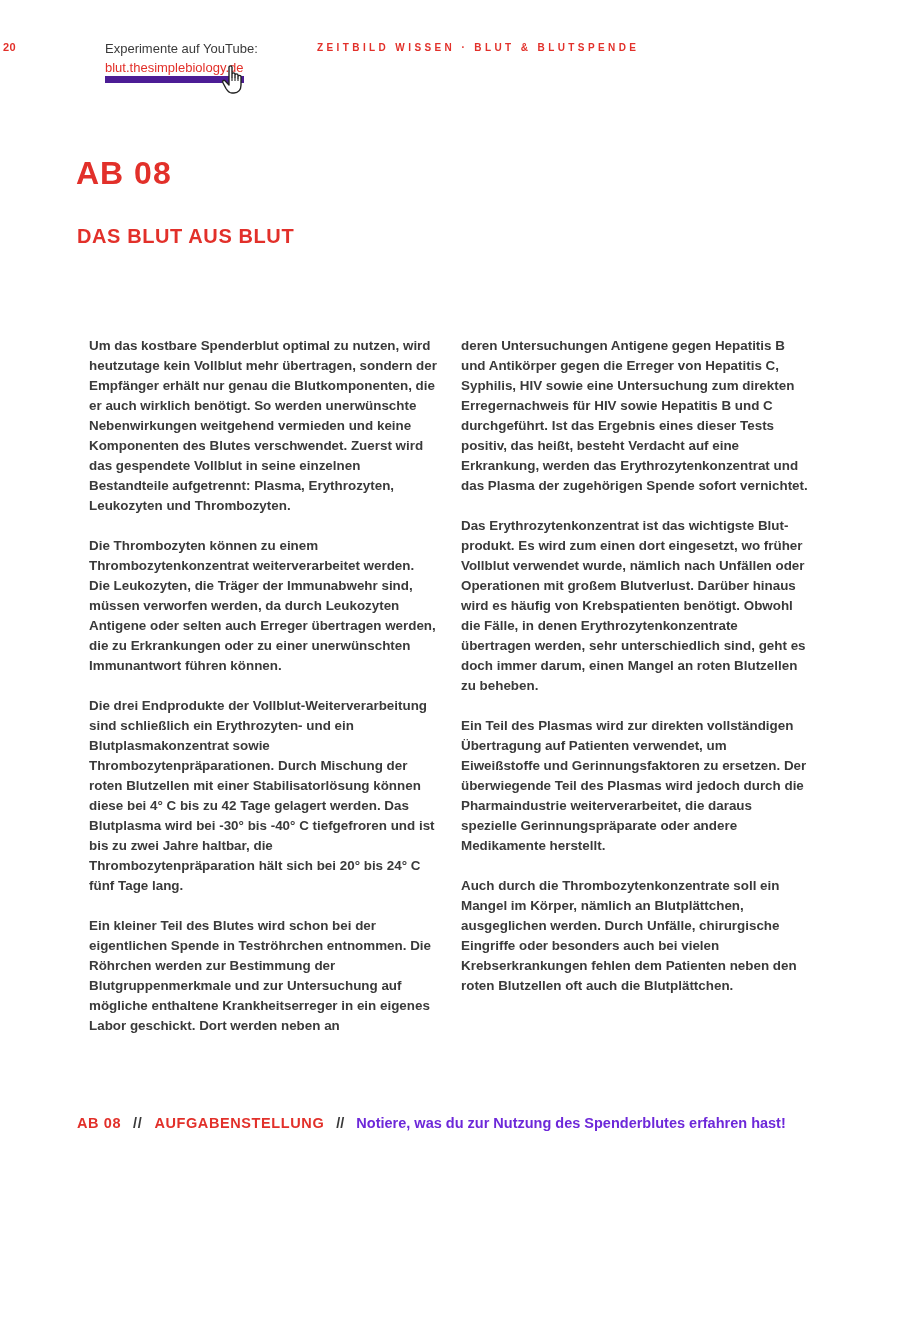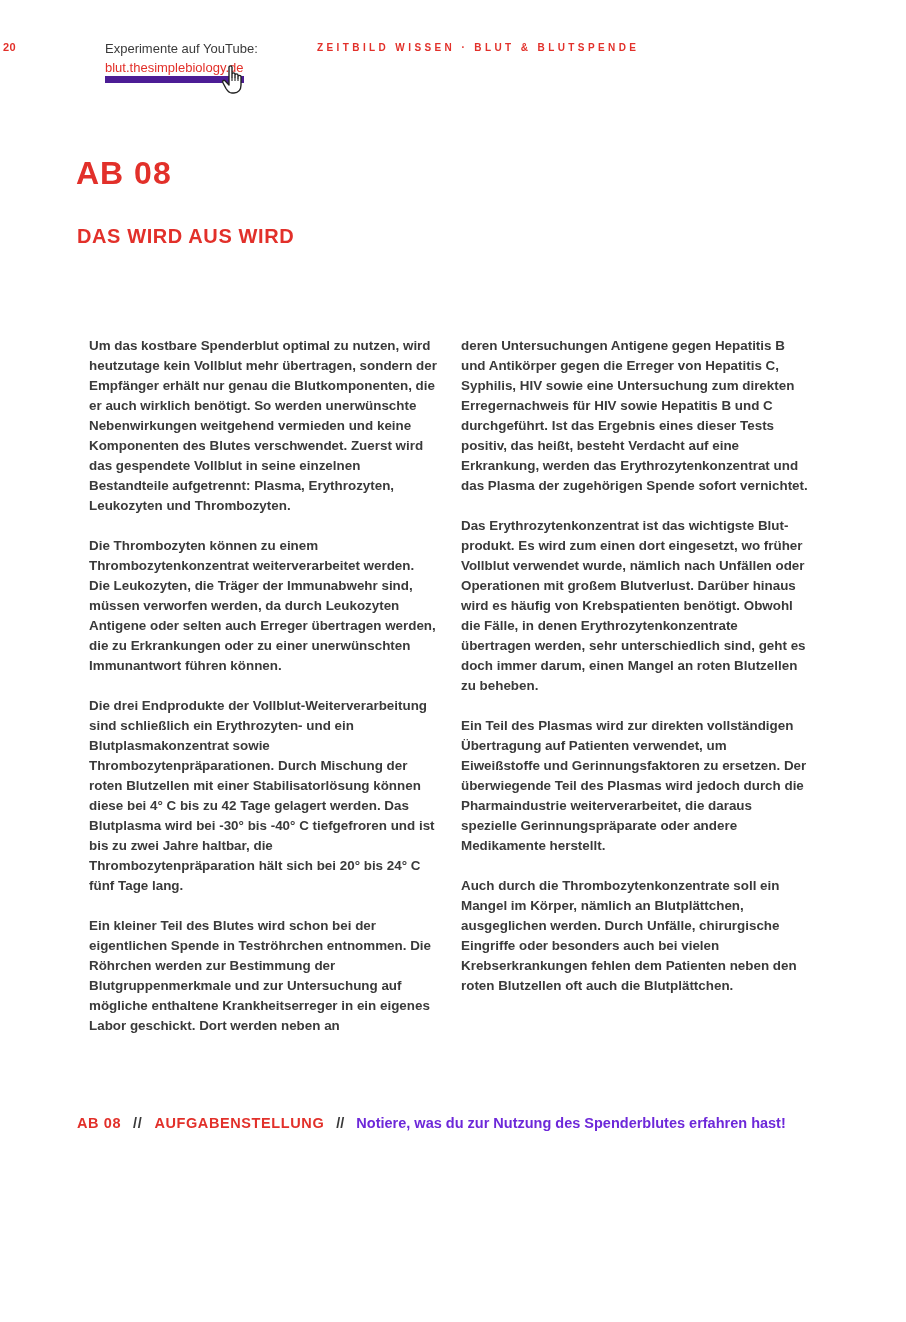--- a/index.html
+++ b/index.html
@@ -34,21 +34,21 @@
 <svg class="hand-icon" viewBox="0 0 26 32">
   <path d="M8 3 C8 1.5 11 1.5 11 3 L11 13 L11 10 C11 8.5 14 8.5 14 10 L14 13 L14 11 C14 9.5 17 9.5 17 11 L17 14 L17 12.5 C17 11 20 11 20 12.5 L20 21 C20 26 17 29 13 29 L11 29 C8 29 6.5 27 5 24.5 L1.8 18.5 C1 17 2.8 15.6 4 16.8 L8 21 Z" fill="#ffffff" stroke="#222222" stroke-width="1.4" stroke-linejoin="round"></path>
   <line x1="11" y1="13" x2="11" y2="17" stroke="#222" stroke-width="1.1"></line>
   <line x1="14" y1="13" x2="14" y2="17" stroke="#222" stroke-width="1.1"></line>
   <line x1="17" y1="14" x2="17" y2="17" stroke="#222" stroke-width="1.1"></line>
 </svg>
 
 <div class="running-head">ZEITBILD WISSEN · BLUT &amp; BLUTSPENDE</div>
 
 <h1 class="ab-title">AB 08</h1>
-<h2 class="sub-title">DAS WIRD AUS WIRD</h2>
+<h2 class="sub-title">DAS BLUT AUS BLUT</h2>
 
 <div class="column col-left">
   <p>Um das kostbare Spenderblut optimal zu nutzen, wird heutzutage kein Vollblut mehr übertragen, sondern der Empfänger erhält nur genau die Blutkomponenten, die er auch wirklich benötigt. So werden unerwünschte Neben­wirkungen weitgehend vermieden und keine Komponen­ten des Blutes verschwendet. Zuerst wird das gespen­dete Vollblut in seine einzelnen Bestandteile aufgetrennt: Plasma, Erythrozyten, Leukozyten und Thrombozyten.</p>
   <p>Die Thrombozyten können zu einem Thrombozytenkon­zentrat weiterverarbeitet werden. Die Leukozyten, die Trä­ger der Immunabwehr sind, müssen verworfen werden, da durch Leukozyten Antigene oder selten auch Erreger übertragen werden, die zu Erkrankungen oder zu einer unerwünschten Immunantwort führen können.</p>
   <p>Die drei Endprodukte der Vollblut-Weiterverarbeitung sind schließlich ein Erythrozyten- und ein Blutplasmakonzen­trat sowie Thrombozytenpräparationen. Durch Mischung der roten Blutzellen mit einer Stabilisatorlösung können diese bei 4° C bis zu 42 Tage gelagert werden. Das Blut­plasma wird bei -30° bis -40° C tiefgefroren und ist bis zu zwei Jahre haltbar, die Thrombozytenpräparation hält sich bei 20° bis 24° C fünf Tage lang.</p>
   <p>Ein kleiner Teil des Blutes wird schon bei der eigentlichen Spende in Teströhrchen entnommen. Die Röhrchen wer­den zur Bestimmung der Blutgruppenmerkmale und zur Untersuchung auf mögliche enthaltene Krankheitserreger in ein eigenes Labor geschickt. Dort werden neben an­</p>
 </div>
 
 <div class="column col-right">
   <p>deren Untersuchungen Antigene gegen Hepatitis B und Antikörper gegen die Erreger von Hepatitis C, Syphilis, HIV sowie eine Untersuchung zum direkten Erregernach­weis für HIV sowie Hepatitis B und C durchgeführt. Ist das Ergebnis eines dieser Tests positiv, das heißt, besteht Verdacht auf eine Erkrankung, werden das Erythrozy­tenkonzentrat und das Plasma der zugehörigen Spende sofort vernichtet.</p>

